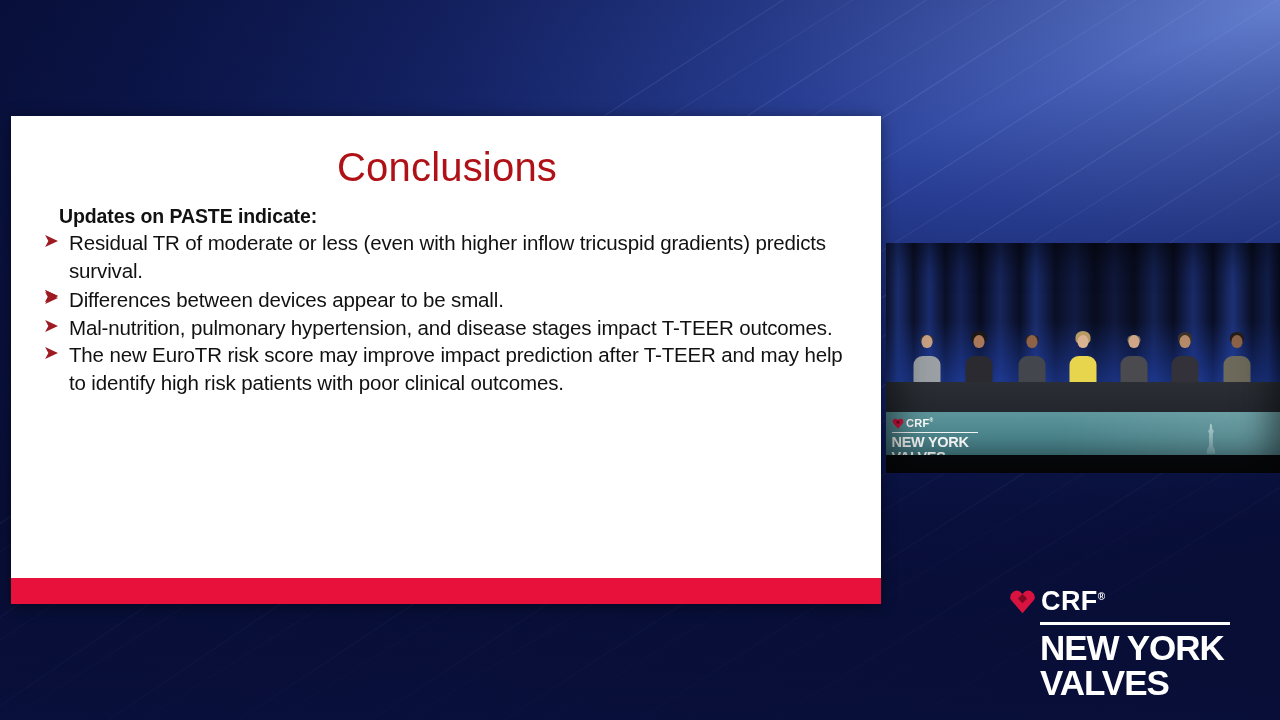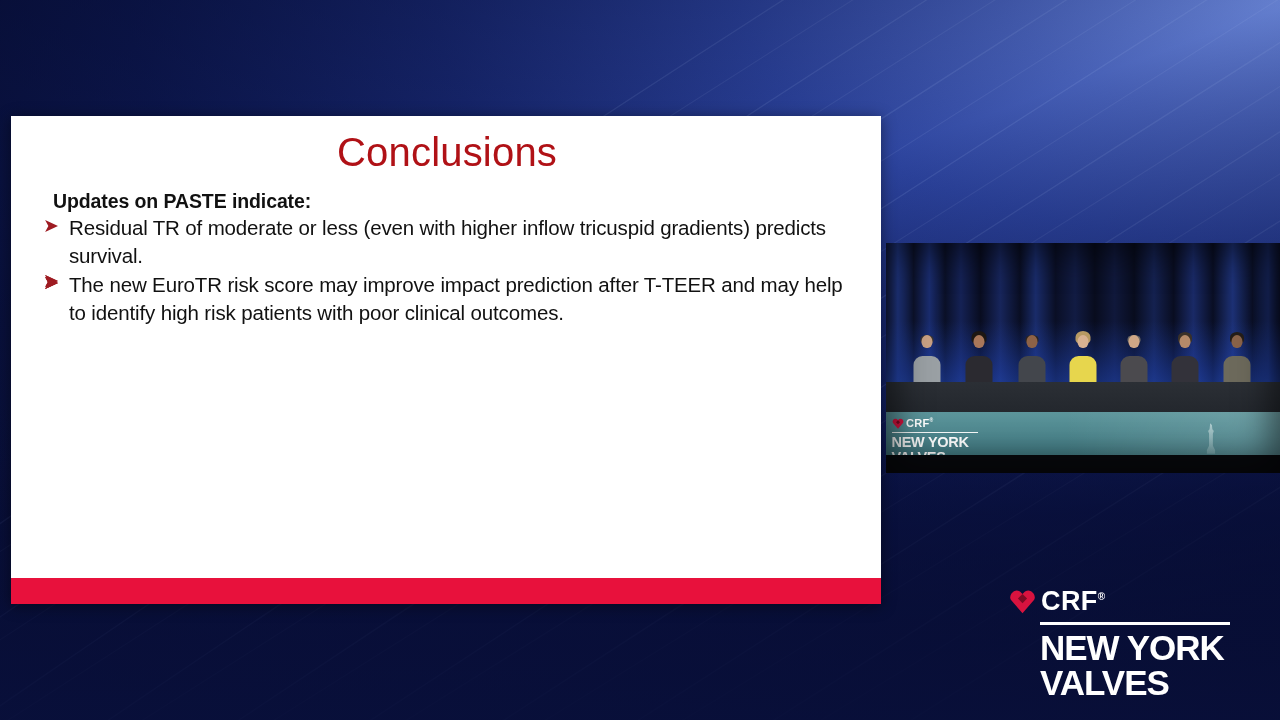--- a/index.html
+++ b/index.html
@@ -29,41 +29,41 @@
   .bg-arcs{ position:absolute; inset:-10%; }
   .bg-arcs svg{ width:100%; height:100%; display:block; }
 
   
   #slide{
     position:absolute; left:11px; top:116px; width:870px; height:488px;
     background:#ffffff;
     box-shadow:0 2px 14px rgba(0,0,0,.45);
     display:flex; flex-direction:column;
   }
-  .slide-body{ flex:1 1 auto; position:relative; padding:0 18px 0 20px; }
+  .slide-body{ flex:1 1 auto; position:relative; padding:15px 18px 0 20px; }
   .slide-title{
     color:#b01116;
     font-size:40px;
     line-height:1;
     text-align:center;
     padding-top:16px;
     padding-bottom:16px;
     letter-spacing:.2px;
     font-weight:400;
   }
   .slide-red-bar{
     position:absolute; left:0; right:0; bottom:0;
     height:26px; background:#e8113c;
   }
 
   .sec-head{
     font-size:19.5px;
     font-weight:700;
     color:#111;
-    margin:2px 0 1px 22px;
+    margin:2px 0 1px 28px;
     letter-spacing:-.1px;
   }
   ul.bullets{ list-style:none; margin:0 0 2px 0; padding:0; }
   ul.bullets li{
     position:relative;
     padding-left:28px;
     margin-left:10px;
     font-size:20.5px;
     line-height:1.345;
     color:#111;
@@ -213,23 +213,25 @@
         <span class="arrow">➤</span>
       </li>
       <li>
         <span class="arrow">➤</span>
       </li>
     </ul>
 
     <ul class="bullets">
       <li>
         <span class="arrow">➤</span>
-      </li>
-      <li>
-        <span class="arrow">➤</span>
+        <span>Differences between devices appear to be small.</span>
+      </li>
+      <li>
+        <span class="arrow">➤</span>
+        <span>Mal-nutrition, pulmonary hypertension, and disease stages impact T-TEER outcomes.</span>
       </li>
       <li>
         <span class="arrow">➤</span>
         <span>The new EuroTR risk score may improve impact prediction after T-TEER and may help to identify high risk patients with poor clinical outcomes.</span>
       </li>
     </ul>
 
   </div>
   <div class="slide-red-bar"></div>
 </div>

